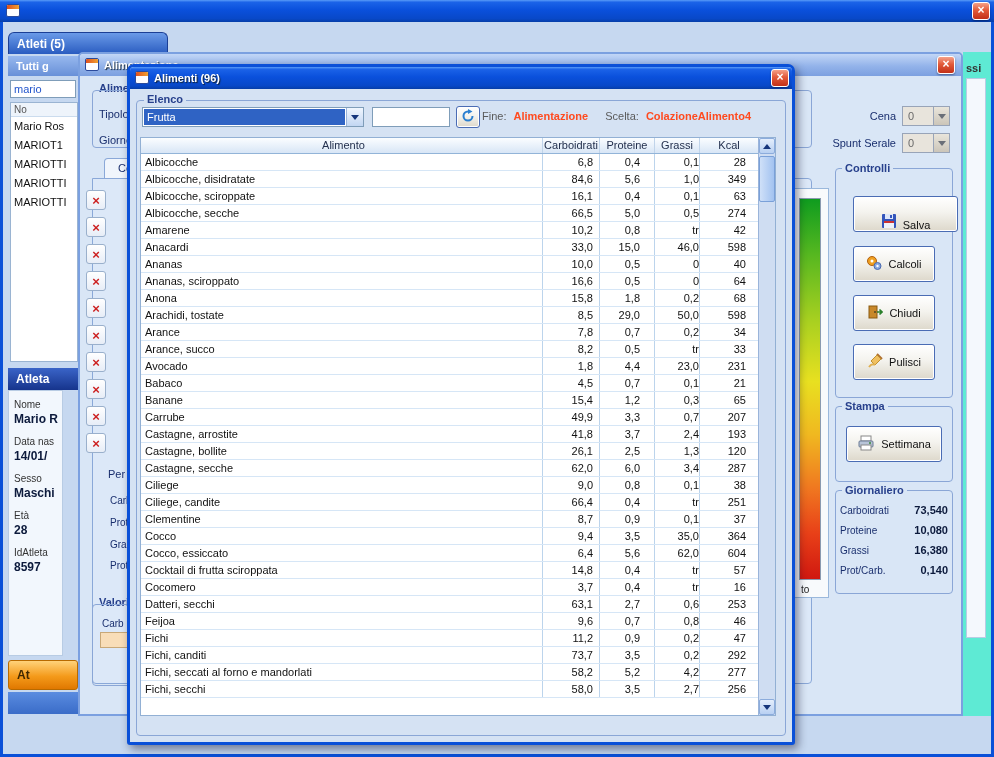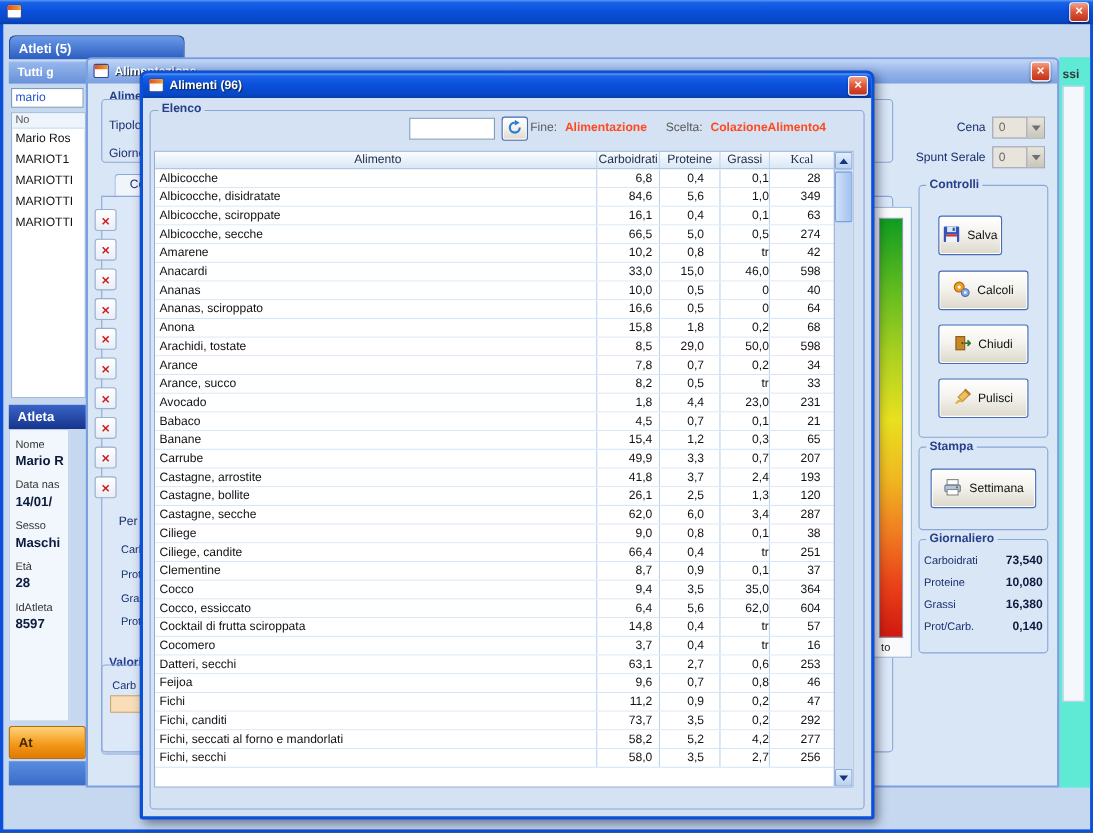--- a/index.html
+++ b/index.html
@@ -198,21 +198,21 @@
     <div class="abs navy" style="left:740px;top:83px;width:76px;text-align:right;">Spunt Serale</div>
     <div class="abs spin" style="left:822px;top:79px;width:48px;height:20px;">
       <div class="val">0</div>
       <div class="arrow">
           <span class="tri-dn-gray"></span>
         </div>
     </div>
 
     <div class="abs group" style="left:755px;top:114px;width:118px;height:230px;"></div>
     <div class="abs gtitle bg-ali" style="left:762px;top:108px;">Controlli</div>
-    <div class="abs xpbtn" style="left:773px;top:142px;width:58px;height:36px;">
+    <div class="abs xpbtn" style="left:773px;top:142px;width:105px;height:36px;align-items:flex-end;">
       <span><svg width="16" height="16">
             <rect x="1" y="1" width="14" height="14" rx="1" fill="#3355bb"></rect>
             <rect x="4" y="1" width="8" height="5" fill="#dde6f8"></rect>
             <rect x="9" y="2" width="2" height="3" fill="#3355bb"></rect>
             <rect x="3" y="8" width="10" height="7" fill="#eef2fa"></rect>
             <rect x="3" y="8" width="10" height="2" fill="#cc3333"></rect>
           </svg></span>
       <span>Salva</span>
     </div>
     <div class="abs xpbtn" style="left:773px;top:192px;width:82px;height:36px;">
@@ -276,41 +276,47 @@
   <div class="abs" style="left:127px;top:64px;width:668px;height:681px;border:3px solid #0a50d8;border-radius:7px 7px 3px 3px;background:#d5e2f3;box-shadow:3px 4px 10px rgba(0,0,30,.45);">
     <div class="abs titlebar" style="left:0;top:0;right:0;height:22px;border-radius:4px 4px 0 0;">
       <div class="abs form-icon" style="left:5px;top:4px;"></div>
       <div class="abs tb-text" style="left:24px;top:0;">Alimenti  (96)</div>
       <div class="abs closebtn" style="right:3px;top:2px;">×</div>
     </div>
 
     <div class="abs group" style="left:6px;top:33px;width:650px;height:636px;"></div>
     <div class="abs gtitle bg-dlg" style="left:14px;top:26px;">Elenco</div>
 
+    <div class="abs combo" style="left:12px;top:40px;width:222px;height:20px;">
+      <div class="combo-sel">Frutta</div>
+      <div class="combo-arrow">
+          <span class="tri-dn"></span>
+        </div>
+    </div>
     <input class="abs tbox" style="left: 242px; top: 40px; width: 78px; height: 20px;" value="">
     <div class="abs xpbtn" style="left:326px;top:39px;width:24px;height:22px;">
       <span><svg width="14" height="14" viewBox="0 0 14 14">
             <path d="M7 2.5 a4.5 4.5 0 1 0 4.5 4.5" fill="none" stroke="#2a7fd0" stroke-width="2"></path>
             <path d="M7 0 l4.5 2.5 -4.5 2.5 z" fill="#2a7fd0"></path>
           </svg></span>
     </div>
     <div class="abs" style="left:352px;top:43px;white-space:nowrap;">
       <span style="color:#5a5a5a;">Fine:</span>
       <span class="orange">Alimentazione</span>
       <span style="color:#5a5a5a;margin-left:14px;">Scelta:</span>
       <span class="orange">ColazioneAlimento4</span>
     </div>
 
     <div class="abs tablewrap" style="left:10px;top:70px;width:636px;height:579px;">
       <div class="thead">
         <div class="th c0">Alimento</div>
         <div class="th c1" style="text-align:center;padding-right:0;">Carboidrati</div>
         <div class="th c2" style="text-align:center;padding-right:0;">Proteine</div>
         <div class="th c3" style="text-align:center;padding-right:0;">Grassi</div>
-        <div class="th c4" style="text-align:center;padding-right:0;font-family:Liberation Serif, serif;">Kcal</div>
+        <div class="th c4" style="text-align:center;padding-right:0;">Kcal</div>
       </div>
       <div>
           <div class="trow">
             <div class="tcell c0">Albicocche</div>
             <div class="tcell c1">6,8</div>
             <div class="tcell c2">0,4</div>
             <div class="tcell c3">0,1</div>
             <div class="tcell c4">28</div>
           </div>
           <div class="trow">

